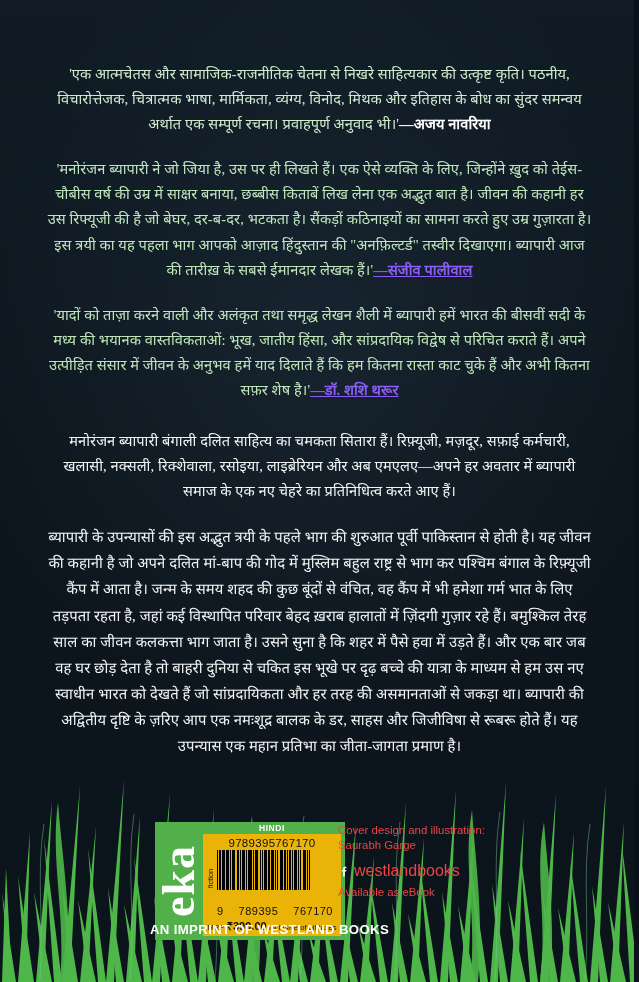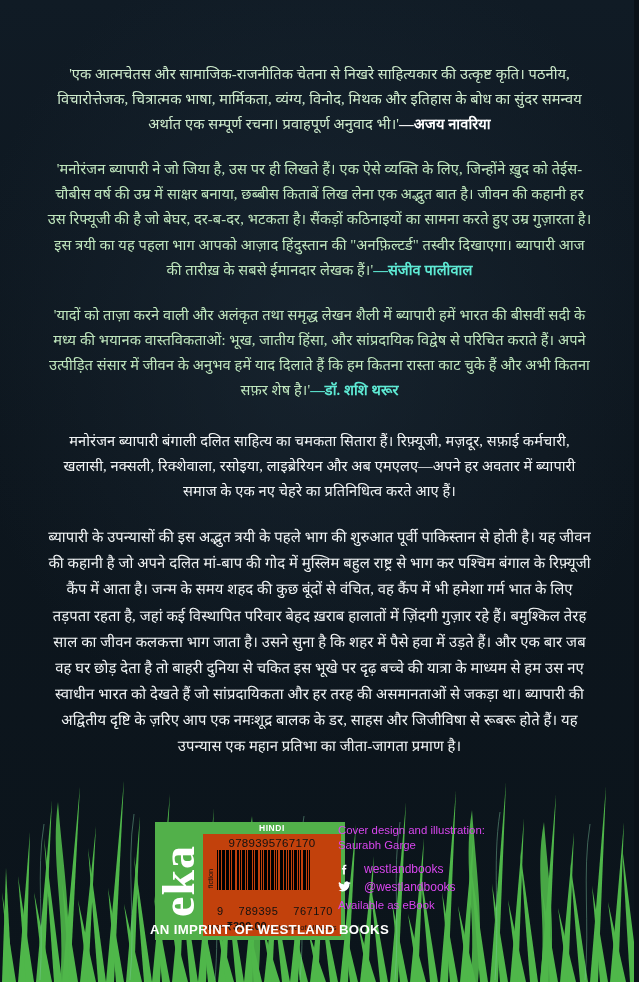--- a/index.html
+++ b/index.html
@@ -47,21 +47,21 @@
     font-size: 14.6px;
     line-height: 1.72;
     letter-spacing: 0.1px;
   }
   .blurb.green p { color: #cfeccd; }
   .blurb.green.g2 p { color: #bfe6bd; }
   .blurb.white p { color: #f2f5f6; }
 
   .attrib { font-weight: bold; white-space: nowrap; }
   .attrib.white { color: #ffffff; }
-  .attrib.green { color: #5eead4; }
+  .attrib.green { color: #8b5cf6; text-decoration: underline; }
 
   .blurb.b1 { margin-bottom: 20px; }
   .blurb.b2 { margin-bottom: 20px; }
   .blurb.b3 { margin-bottom: 26px; }
   .blurb.b4 { margin-bottom: 20px; }
   .blurb.b5 p { font-size: 14.8px; line-height: 1.76; }
 
   
   .bottom {
     position: absolute;
@@ -105,21 +105,21 @@
     font-family: "Liberation Serif", serif;
     font-size: 46px;
     font-weight: bold;
     color: #ffffff;
     letter-spacing: 1px;
     line-height: 1;
     white-space: nowrap;
   }
   .barcode-card {
     flex: 1;
-    background: #c2410c;
+    background: #eab308;
     margin: 3px 4px 4px 0;
     display: flex;
     flex-direction: column;
     position: relative;
   }
   .lang-tag {
     position: absolute;
     top: -3px;
     left: 0;
     right: 0;
@@ -199,34 +199,34 @@
     white-space: nowrap;
   }
 
   
   .info-col {
     position: absolute;
     left: 338px;
     top: 823px;
     width: 230px;
     z-index: 5;
-    color: #d946ef;
+    color: #ef4444;
   }
   .credit-line {
     font-size: 11.4px;
     line-height: 1.3;
     font-weight: 500;
   }
   .credit-name { font-size: 11.4px; line-height: 1.35; margin-bottom: 9px; }
   .social-row {
     display: flex;
     align-items: center;
-    gap: 13px;
+    gap: 3px;
     margin-bottom: 3.5px;
-    font-size: 12px;
+    font-size: 16px;
   }
   .sicon {
     width: 13px;
     height: 13px;
     display: inline-flex;
     align-items: center;
     justify-content: center;
     flex: none;
   }
   .sicon svg { display: block; }
@@ -462,27 +462,19 @@
 
     <div class="social-row">
       <span class="sicon">
         <svg width="13" height="13" viewBox="0 0 24 24" fill="#ffffff">
             <path d="M15.5 3h-2.3c-2.3 0-3.8 1.6-3.8 4v2H7.2v3h2.2v9h3.2v-9h2.4l.5-3h-2.9V7.3c0-.9.3-1.3 1.2-1.3h1.7V3z"></path>
           </svg>
       </span>
       <span>westlandbooks</span>
     </div>
 
-    <div class="social-row">
-      <span class="sicon">
-        <svg width="13" height="13" viewBox="0 0 24 24" fill="#ffffff">
-            <path d="M23 4.9c-.8.4-1.7.7-2.6.8 1-.6 1.7-1.5 2-2.6-.9.5-1.9.9-3 1.1a4.6 4.6 0 0 0-7.9 4.2A13.1 13.1 0 0 1 2 3.6a4.6 4.6 0 0 0 1.4 6.2c-.7 0-1.4-.2-2-.6 0 2.2 1.6 4.1 3.7 4.5-.6.2-1.3.2-2 .1a4.6 4.6 0 0 0 4.3 3.2A9.3 9.3 0 0 1 1 18.9a13 13 0 0 0 7.1 2.1c8.5 0 13.1-7 13.1-13.1v-.6c.9-.6 1.7-1.5 2.3-2.4z"></path>
-          </svg>
-      </span>
-      <span>@westlandbooks</span>
-    </div>
 
 
     <div class="plain-row">Available as eBook</div>
   </div>
 
   <div class="side-strip"></div>
 </div>
 
 </body></html>

